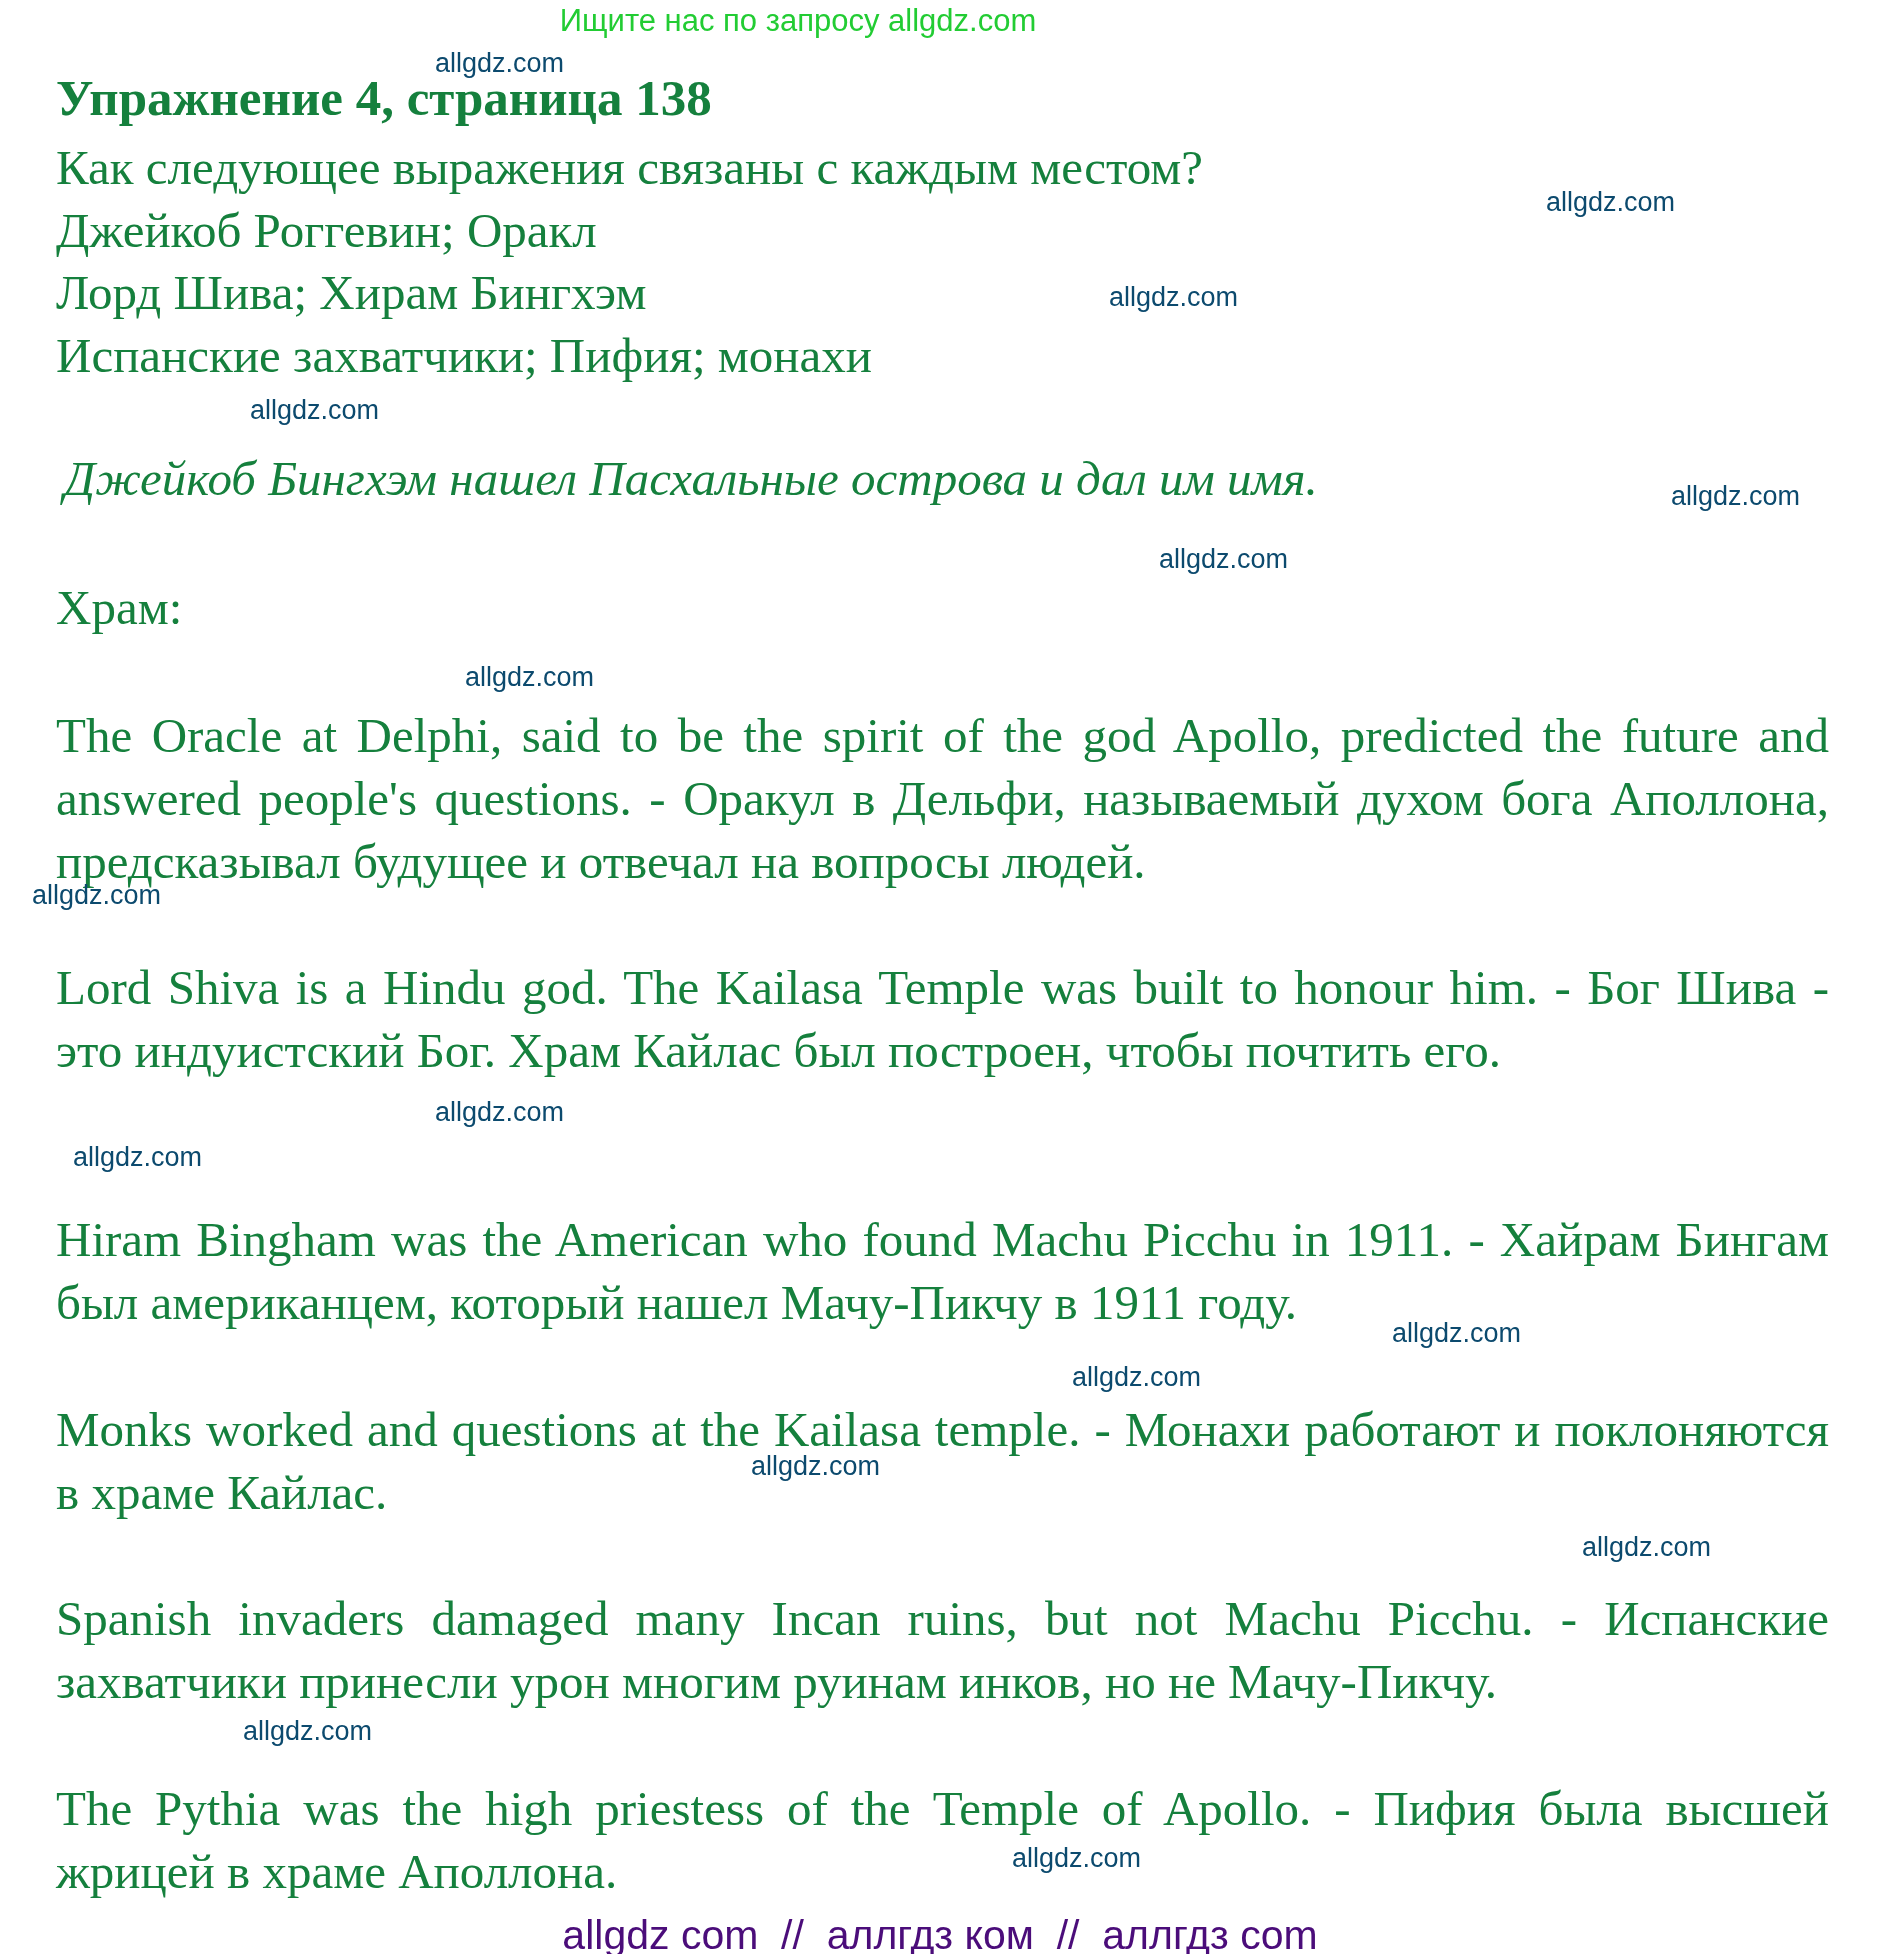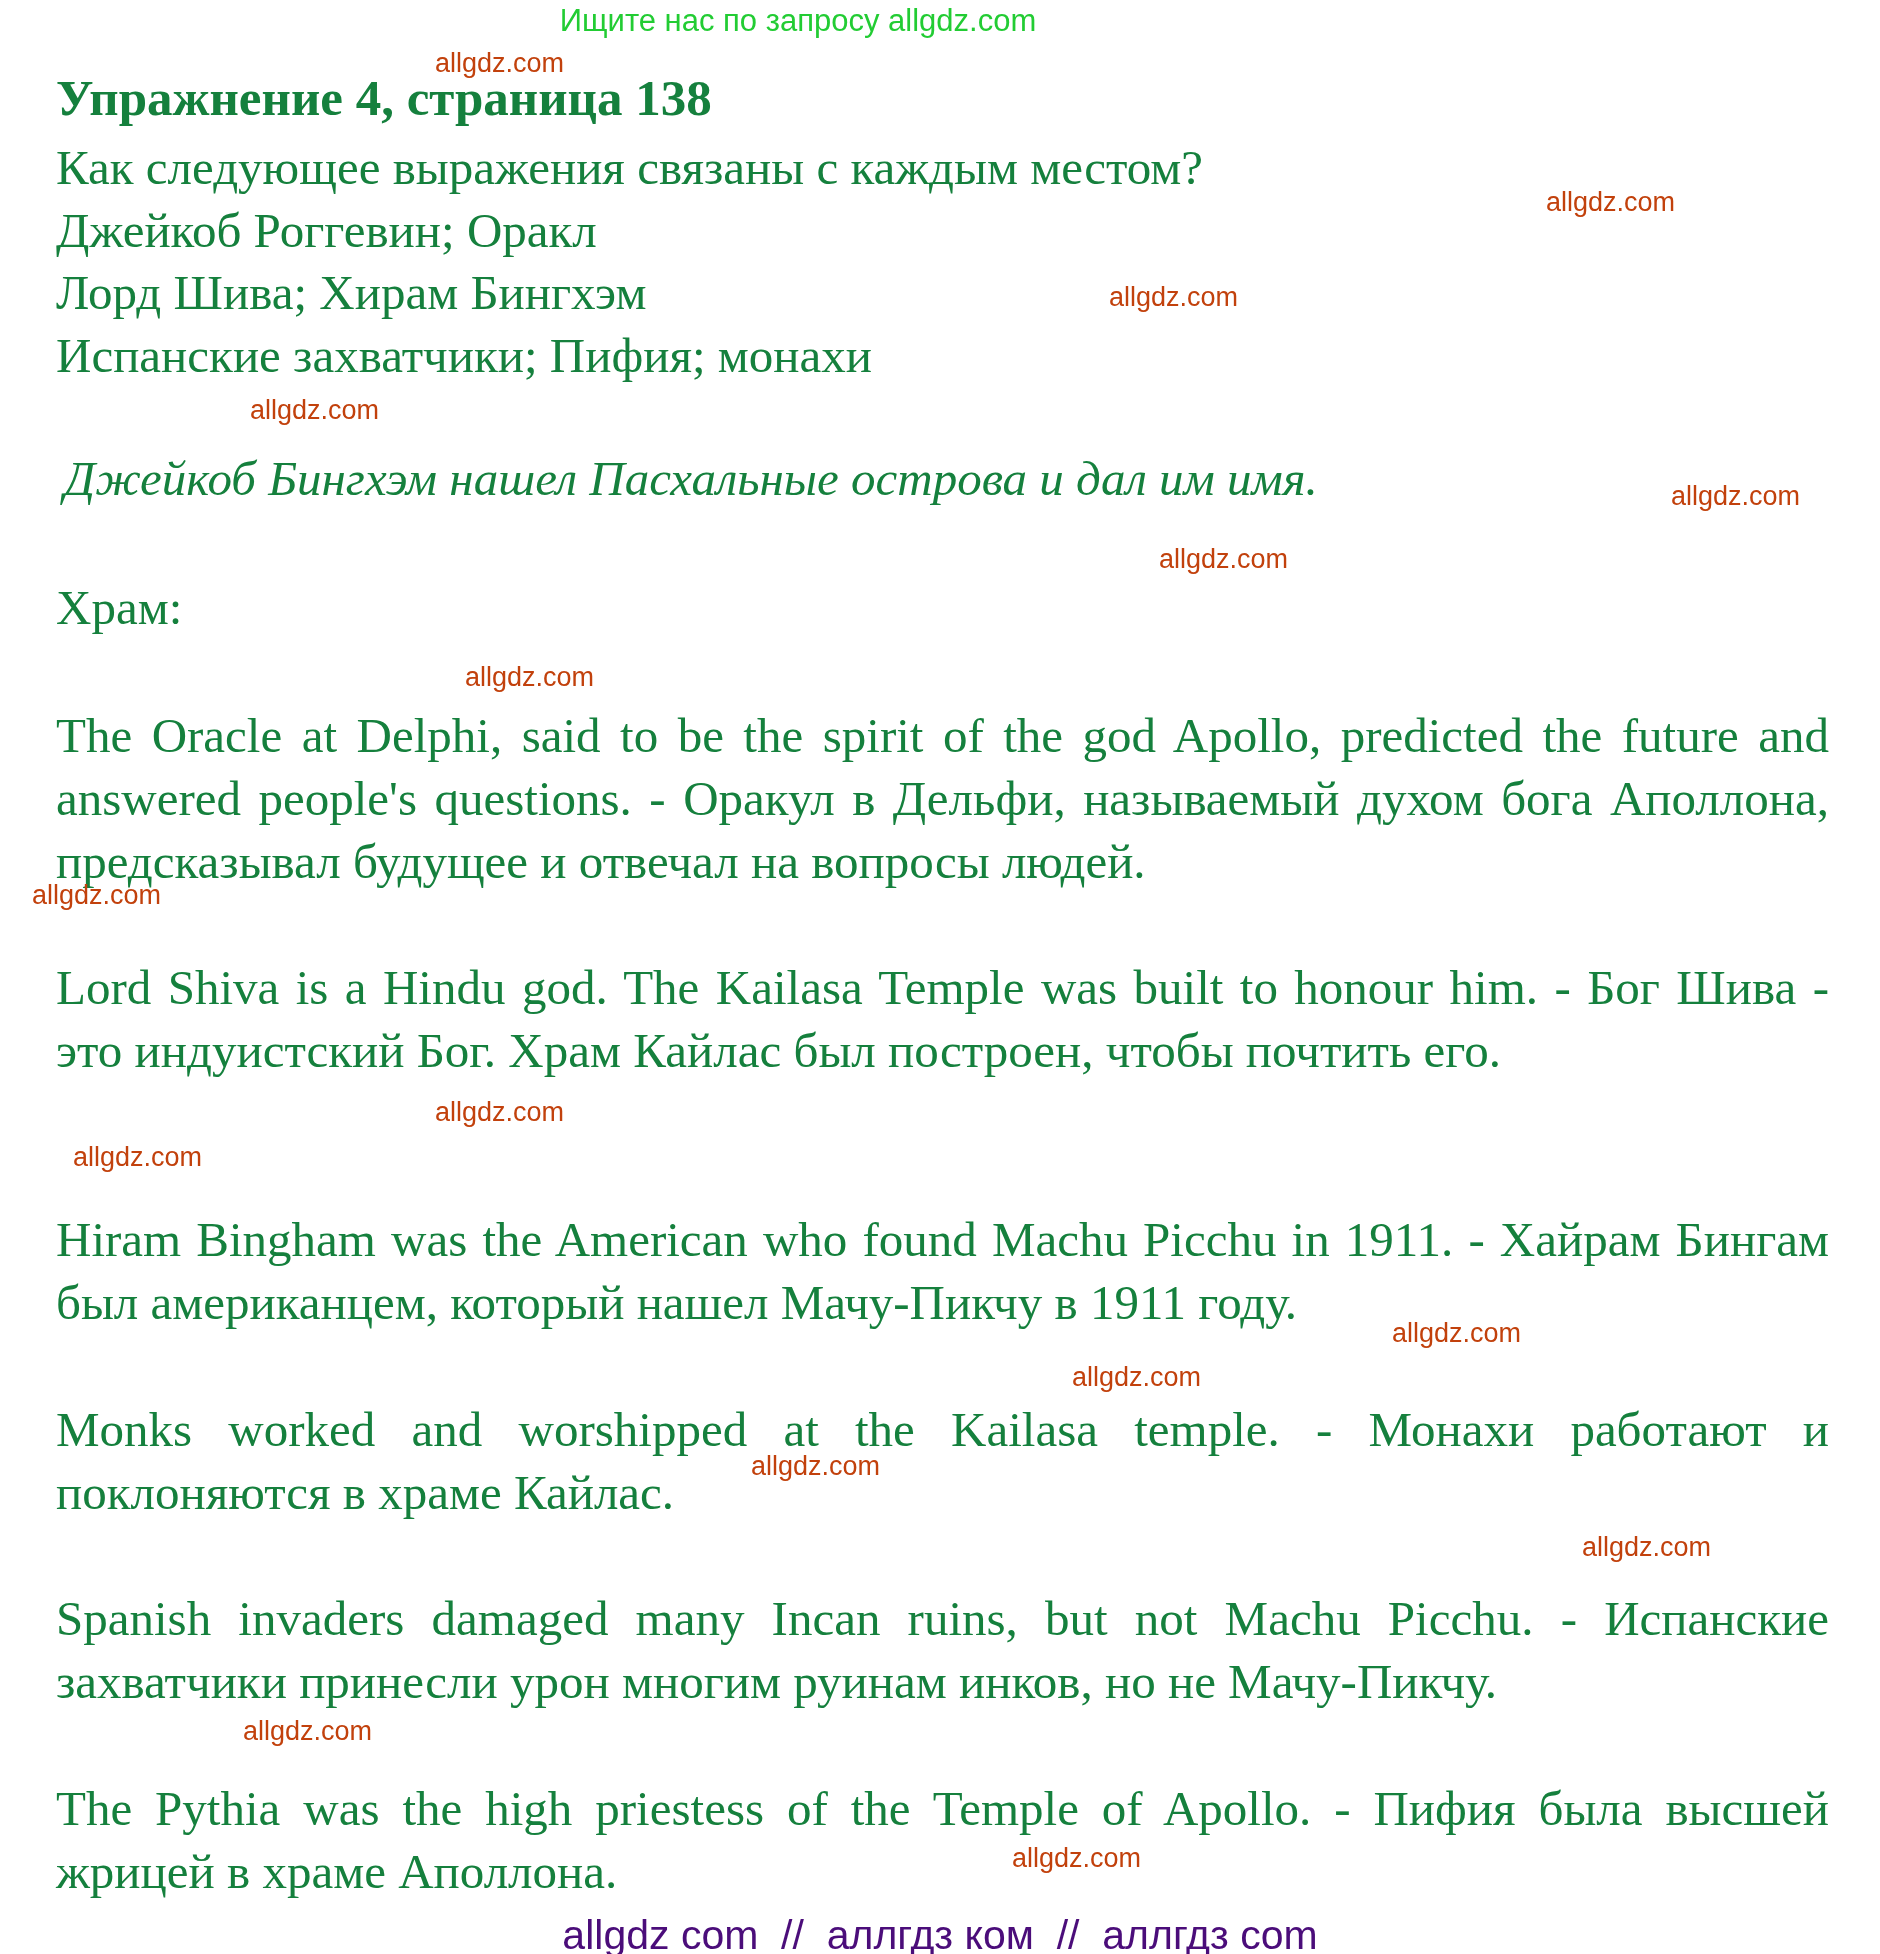--- a/index.html
+++ b/index.html
@@ -19,21 +19,21 @@
   .title { left: 56px; top: 67px; font-size: 51px; font-weight: bold; line-height: 62px; }
   .qline { left: 56px; font-size: 49px; line-height: 62px; white-space: nowrap; }
   .example { left: 64px; top: 448px; font-size: 49px; font-style: italic; line-height: 62px; white-space: nowrap; }
   .answer-label { left: 56px; top: 577px; font-size: 49px; line-height: 62px; }
   .para {
     left: 56px; width: 1773px; font-size: 49px; line-height: 63px;
     text-align: justify; text-align-last: left;
   }
   .wm {
     position: absolute; font-family: "Liberation Sans", sans-serif; font-size: 27px;
-    color: #c2410c; line-height: 32px; white-space: nowrap;
+    color: #0c4a6e; line-height: 32px; white-space: nowrap;
   }
 </style>
 </head>
 <body>
 
 <div class="search-banner">Ищите нас по запросу allgdz.com</div>
 
 <div class="abs serif title">Упражнение 4, страница 138</div>
 
 <div class="abs serif qline" style="top:137px;">Как следующее выражения связаны с каждым местом?</div>
@@ -41,21 +41,21 @@
 <div class="abs serif qline" style="top:262px;">Лорд Шива; Хирам Бингхэм</div>
 <div class="abs serif qline" style="top:325px;">Испанские захватчики; Пифия; монахи</div>
 
 <div class="abs serif example">Джейкоб Бингхэм нашел Пасхальные острова и дал им имя.</div>
 
 <div class="abs serif answer-label">Храм:</div>
 
 <div class="abs serif para" style="top:704px;">The Oracle at Delphi, said to be the spirit of the god Apollo, predicted the future and answered people's questions. - Оракул в Дельфи, называемый духом бога Аполлона, предсказывал будущее и отвечал на вопросы людей.</div>
 <div class="abs serif para" style="top:956px;">Lord Shiva is a Hindu god. The Kailasa Temple was built to honour him. - Бог Шива - это индуистский Бог. Храм Кайлас был построен, чтобы почтить его.</div>
 <div class="abs serif para" style="top:1208px;">Hiram Bingham was the American who found Machu Picchu in 1911. - Хайрам Бингам был американцем, который нашел Мачу-Пикчу в 1911 году.</div>
-<div class="abs serif para" style="top:1398px;">Monks worked and worshipped at the Kailasa temple. - Монахи работают и поклоняются в храме Кайлас.</div>
+<div class="abs serif para" style="top:1398px;">Monks worked and questions at the Kailasa temple. - Монахи работают и поклоняются в храме Кайлас.</div>
 <div class="abs serif para" style="top:1587px;">Spanish invaders damaged many Incan ruins, but not Machu Picchu. - Испанские захватчики принесли урон многим руинам инков, но не Мачу-Пикчу.</div>
 <div class="abs serif para" style="top:1777px;">The Pythia was the high priestess of the Temple of Apollo. - Пифия была высшей жрицей в храме Аполлона.</div>
 
 <div class="wm" style="left:435px;top:47px;">allgdz.com</div>
 <div class="wm" style="left:1546px;top:186px;">allgdz.com</div>
 <div class="wm" style="left:1109px;top:281px;">allgdz.com</div>
 <div class="wm" style="left:250px;top:394px;">allgdz.com</div>
 <div class="wm" style="left:1671px;top:480px;">allgdz.com</div>
 <div class="wm" style="left:1159px;top:543px;">allgdz.com</div>
 <div class="wm" style="left:465px;top:661px;">allgdz.com</div>

